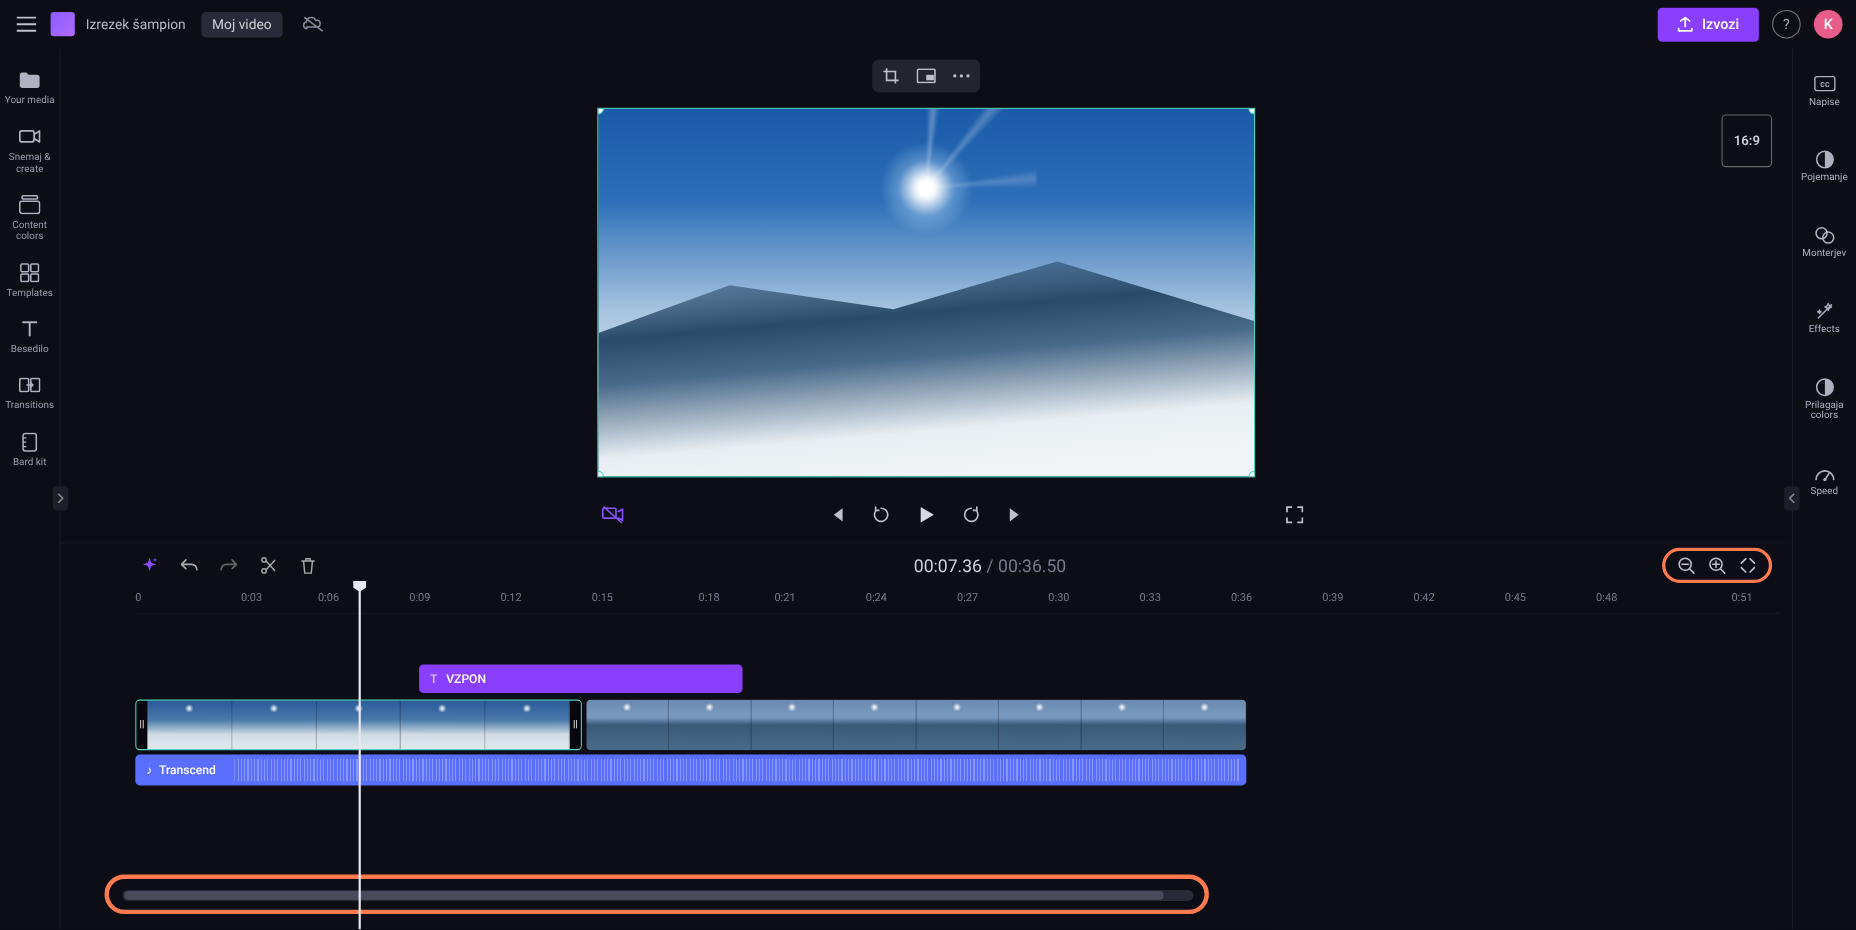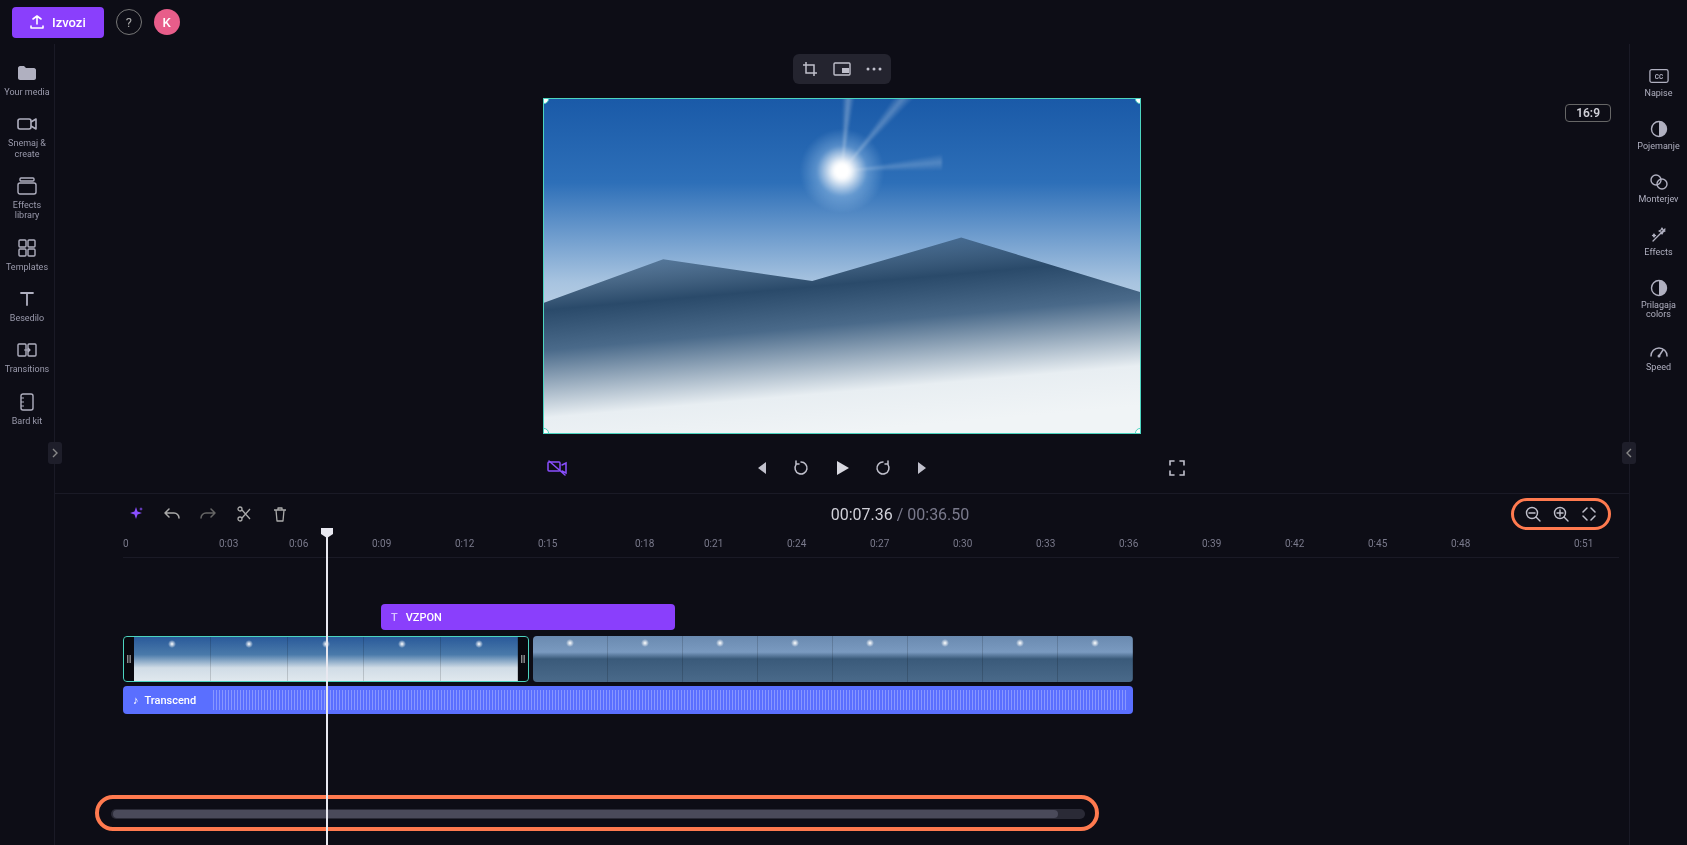--- a/index.html
+++ b/index.html
@@ -45,24 +45,24 @@
 
 
 .playback-row { display:flex; align-items:center; justify-content:center; padding:10px 0 14px; position:relative; }
 .pb-left-icon { position:absolute; left:492px; color:#8a4fff; }
 .pb-controls { display:flex; gap:20px; align-items:center; }
 .pb-btn { color:#c0c0cc; cursor:pointer; width:20px; height:20px; display:flex; align-items:center; justify-content:center; }
 .pb-play { width:22px; height:22px; }
 .pb-fullscreen { position:absolute; right:444px; color:#c0c0cc; cursor:pointer; }
 
 
-.aspect-badge { position:absolute; top:60px; right:18px; border:1.5px solid #666; border-radius:4px; padding:1px 10px; font-size:12px; font-weight:600; color:#d0d0d8; }
-
-
-.right-sidebar { width:58px; border-left:1px solid #1a1a26; display:flex; flex-direction:column; align-items:center; padding-top:12px; gap:0; position:relative; }
+.aspect-badge { position:absolute; top:60px; right:18px; border:1.5px solid #666; border-radius:4px; padding:16px 10px; font-size:12px; font-weight:600; color:#d0d0d8; }
+
+
+.right-sidebar { width:58px; border-left:1px solid #1a1a26; display:flex; flex-direction:column; align-items:center; padding-top:12px; gap:16px; position:relative; }
 .rsb-item { width:58px; display:flex; flex-direction:column; align-items:center; padding:10px 0; cursor:pointer; color:#b0b0c0; }
 .rsb-item .ic { width:20px; height:20px; margin-bottom:3px; display:flex; align-items:center; justify-content:center; }
 .rsb-item .lbl { font-size:9px; text-align:center; line-height:1.1; }
 .rsb-collapse { position:absolute; left:-8px; top:398px; width:14px; height:22px; background:#1e1e2a; border-radius:3px; display:flex; align-items:center; justify-content:center; cursor:pointer; color:#888; }
 
 
 .timeline-wrap { height: 352px; border-top:1px solid #1a1a26; display:flex; flex-direction:column; }
 .tl-toolbar { height:40px; display:flex; align-items:center; justify-content:space-between; padding:0 18px 0 72px; position:relative; }
 .tl-tools-left { display:flex; gap:18px; align-items:center; }
 .tl-tool { color:#aaa; cursor:pointer; width:18px; height:18px; display:flex; align-items:center; justify-content:center; }
@@ -100,20 +100,35 @@
 .tl-scroll-highlight { position:absolute; left:40px; right:530px; bottom:14px; height:36px; border:4px solid #ff7a4f; border-radius:18px; }
 .tl-scrollbar { position:absolute; left:56px; right:544px; bottom:26px; height:10px; background:#2a2a36; border-radius:5px; }
 .tl-scrollbar-thumb { position:absolute; left:2px; width:97%; top:1px; bottom:1px; background:#4a4a5a; border-radius:4px; }
 
 svg { display:block; }
 </style>
 </head>
 <body>
 
 <div class="topbar">
+  <div class="topbar-left">
+    <div class="hamburger">
+      <svg width="18" height="14" viewBox="0 0 18 14">
+          <path d="M0 1h18M0 7h18M0 13h18" stroke="#c0c0cc" stroke-width="1.8"></path>
+        </svg>
+    </div>
+    <div class="app-logo"></div>
+    <span class="project-path">Izrezek šampion</span>
+    <span class="project-title">Moj video</span>
+    <span class="cloud-icon">
+      <svg width="20" height="16" viewBox="0 0 20 16">
+          <path d="M4 12c-1.7 0-3-1.3-3-3 0-1.5 1-2.7 2.4-3C3.8 3.8 5.7 2 8 2c1.8 0 3.4 1.1 4 2.7.3-.1.6-.2 1-.2 1.7 0 3 1.3 3 3s-1.3 3-3 3H4zM2 2l16 12" stroke="#888898" stroke-width="1.4" fill="none" stroke-linecap="round"></path>
+        </svg>
+    </span>
+  </div>
   <div class="topbar-right">
     <button class="export-btn">
       <svg width="14" height="14" viewBox="0 0 14 14">
           <path d="M7 1v8M3 4l4-3 4 3M1 11v2h12v-2" stroke="#fff" stroke-width="1.6" fill="none" stroke-linecap="round" stroke-linejoin="round"></path>
         </svg>
       <span>Izvozi</span>
     </button>
     <div class="help-icon">?</div>
     <div class="avatar">K</div>
   </div>
@@ -139,21 +154,21 @@
         </div>
       <div class="lbl">Snemaj &amp; create</div>
     </div>
     <div class="lsb-item">
       <div class="ic">
           <svg width="20" height="18" viewBox="0 0 20 18">
             <rect x="3" y="1" width="14" height="3" rx="1" fill="none" stroke="#b0b0c0" stroke-width="1.4"></rect>
             <rect x="1" y="6" width="18" height="11" rx="2" fill="none" stroke="#b0b0c0" stroke-width="1.4"></rect>
           </svg>
         </div>
-      <div class="lbl">Effects library</div>
+      <div class="lbl">Content colors</div>
     </div>
     <div class="lsb-item">
       <div class="ic">
           <svg width="18" height="18" viewBox="0 0 18 18">
             <rect x="1" y="1" width="7" height="7" rx="1" fill="none" stroke="#b0b0c0" stroke-width="1.4"></rect>
             <rect x="10" y="1" width="7" height="7" rx="1" fill="none" stroke="#b0b0c0" stroke-width="1.4"></rect>
             <rect x="1" y="10" width="7" height="7" rx="1" fill="none" stroke="#b0b0c0" stroke-width="1.4"></rect>
             <rect x="10" y="10" width="7" height="7" rx="1" fill="none" stroke="#b0b0c0" stroke-width="1.4"></rect>
           </svg>
         </div>

